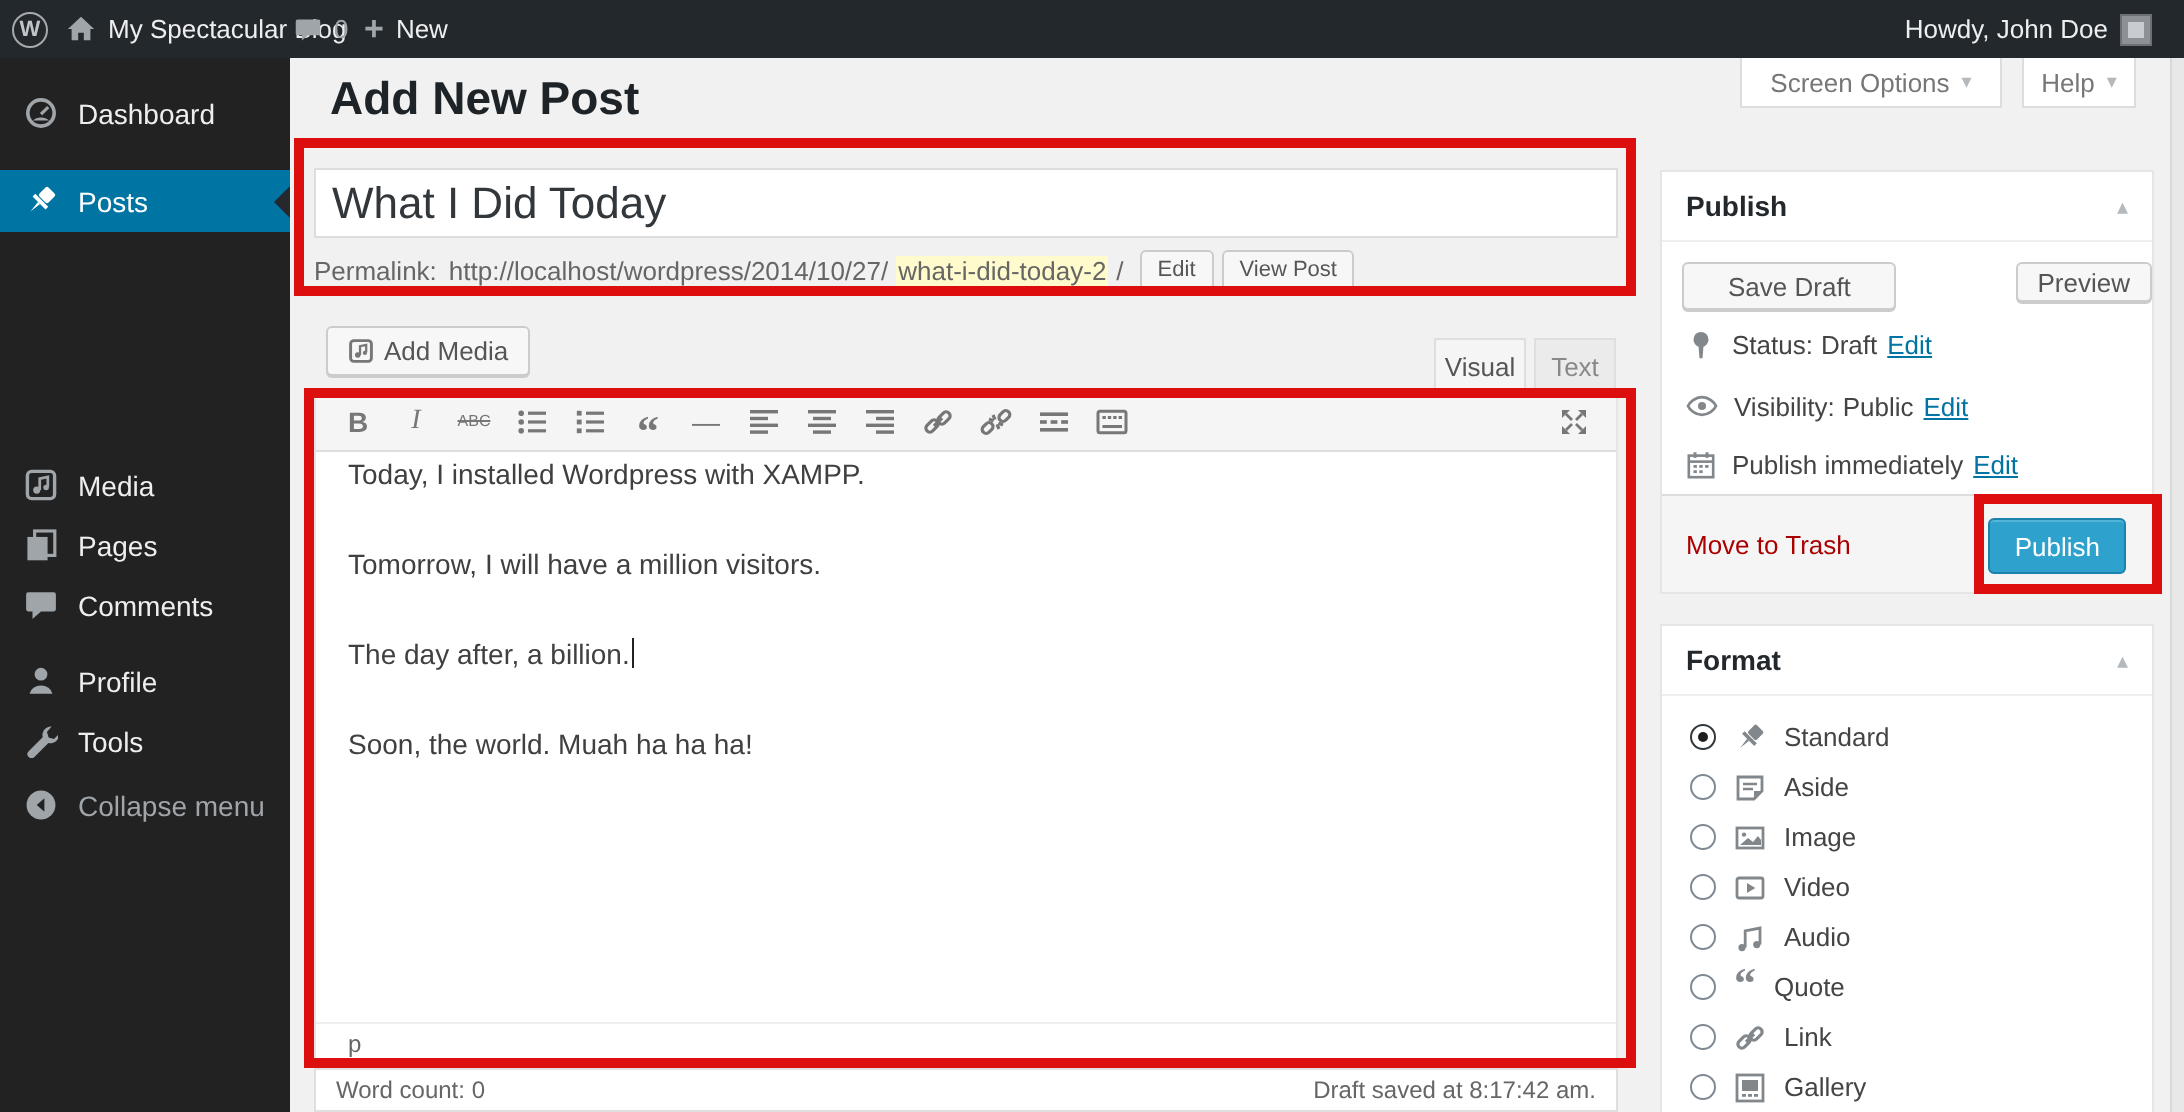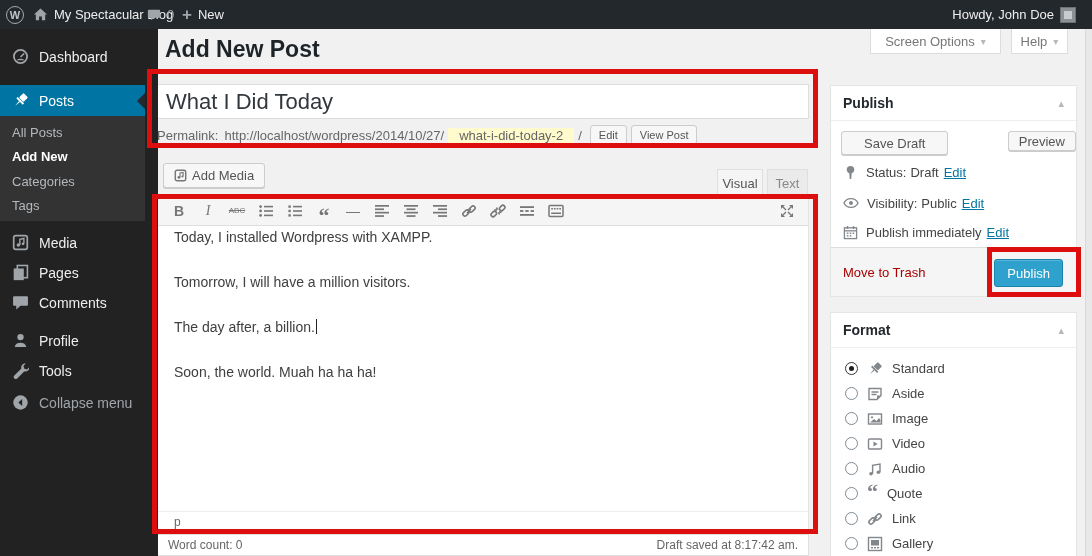--- a/index.html
+++ b/index.html
@@ -9,42 +9,42 @@
   svg{display:block}
   
   .adminbar{left:0;top:0;width:1092px;height:29px;background:#23282d;color:#eee;font-size:13px;z-index:20}
   .ab-item{position:absolute;top:0;height:29px;display:flex;align-items:center;gap:6px;color:#eee;cursor:pointer}
   .ab-icon{color:#a0a5aa}
   .wp-badge{width:18px;height:18px;border:1.5px solid #a7aaad;border-radius:50%;color:#c3c4c7;font-size:11px;font-weight:bold;display:flex;align-items:center;justify-content:center}
   .ab-count{color:#a0a5aa}
   .avatar{width:16px;height:16px;background:#8d9196;border:1px solid #6d7176;position:relative}
   .avatar:after{content:"";position:absolute;left:3px;top:3px;width:8px;height:8px;background:#c8cbcf}
   
-  .sidebar{left:0;top:29px;width:158px;height:527px;background:#222;z-index:10}
+  .sidebar{left:0;top:29px;width:145px;height:527px;background:#222;z-index:10}
   .menu-item{position:absolute;left:0;width:145px;height:31px;display:flex;align-items:center;gap:10px;padding-left:12px;color:#eee;font-size:14px;cursor:pointer}
   .menu-item .mi-icon{color:#a0a5aa;width:17px}
   .menu-item.active{background:#0074a2;color:#fff}
   .menu-item.active .mi-icon{color:#fff}
   .arrow-notch{position:absolute;right:0;top:50%;margin-top:-8px;width:0;height:0;border-top:8px solid transparent;border-bottom:8px solid transparent;border-right:8px solid #25292e}
   .submenu{position:absolute;left:0;top:87px;width:145px;height:105px;background:#333}
   .submenu-item{position:absolute;left:0;width:145px;height:25px;line-height:25px;padding-left:12px;color:#b4b9be;font-size:13px;cursor:pointer}
   .submenu-item.current{color:#fff;font-weight:bold}
   .collapse-item{color:#a0a5aa}
   
   .page-title{left:165px;top:36px;font-size:23px;font-weight:700;color:#1d2327}
   .top-tab{position:absolute;top:29px;height:25px;background:#fff;border:1px solid #ddd;border-top:none;color:#777;font-size:13px;display:flex;align-items:center;justify-content:center;gap:6px;cursor:pointer}
   .tab-caret{color:#b4b9be;font-size:10px}
   
   .btn{display:inline-flex;align-items:center;justify-content:center;gap:5px;background:#f7f7f7;border:1px solid #ccc;border-radius:3px;color:#555;font-size:13px;cursor:pointer;box-shadow:0 1px 0 #ccc;white-space:nowrap}
   .btn-small{font-size:11px;height:20px;padding:0 8px;box-shadow:none}
   .btn-primary{background:#2ea2cc;border:1px solid #1a82ab;color:#fff;box-shadow:inset 0 1px 0 rgba(120,200,230,.5);border-radius:3px}
   
   .title-input{left:157px;top:84px;width:652px;height:35px;border:1px solid #ddd;background:#fff;padding:0 8px;font-size:22px;color:#32373c;font-family:"Liberation Sans","DejaVu Sans",sans-serif;outline:none}
   .permalink-row{left:157px;top:124px;height:22px;display:flex;align-items:center;gap:4px;font-size:13px;color:#666}
-  .slug-highlight{background:#fffbcc;padding:0 11px}
+  .slug-highlight{background:#fffbcc;padding:0 1px}
   
   .editor-box{left:157px;top:195px;width:652px;height:337px;background:#fff;border:1px solid #e5e5e5}
   .mce-toolbar{position:absolute;left:0;top:0;width:100%;height:30px;background:#f5f5f5;border-bottom:1px solid #dedede;display:flex;align-items:center;gap:7px;padding:0 10px;color:#777}
   .tb-btn{width:22px;height:22px;display:flex;align-items:center;justify-content:center;color:#777;cursor:pointer;font-size:14px}
   .tb-bold{font-weight:bold}
   .tb-italic{font-style:italic;font-family:"Liberation Serif",serif}
   .tb-strike{font-size:8px;text-decoration:line-through;letter-spacing:0}
   .tb-quote{font-family:"Liberation Serif",serif;font-size:22px;font-weight:bold;line-height:6px;padding-top:10px}
   .tb-full{position:absolute;right:10px;top:4px}
   .editor-content{position:absolute;left:0;top:18px;width:100%;height:281px;padding:13px 16px;font-size:14px;color:#404040;line-height:21px;cursor:text}
@@ -131,26 +131,20 @@
               <rect x="5" y="1" width="6" height="6" rx="1"></rect>
               <rect x="3.7" y="7.5" width="8.6" height="1.8"></rect>
               <path d="M7.3 9.3h1.4L8 15z"></path>
             </g>
           </svg>
       </span>
       <span>Posts</span>
       <span class="arrow-notch"></span>
     </div>
 
-    <div class="submenu">
-      <div class="submenu-item" style="top:4px">All Posts</div>
-      <div class="submenu-item current" style="top:28px">Add New</div>
-      <div class="submenu-item" style="top:53px">Categories</div>
-      <div class="submenu-item" style="top:77px">Tags</div>
-    </div>
 
     <div class="menu-item" style="top:198px">
       <span class="mi-icon">
         <svg width="17" height="17" viewBox="0 0 16 16">
             <rect x="1.6" y="1.6" width="12.8" height="12.8" rx="2" fill="none" stroke="currentColor" stroke-width="1.6"></rect>
             <circle cx="6" cy="10.4" r="1.7" fill="currentColor"></circle>
             <path d="M7.4 10.4V5l3.8-.8v4.6" stroke="currentColor" stroke-width="1.3" fill="none"></path>
             <circle cx="10.4" cy="9.2" r="1.3" fill="currentColor"></circle>
           </svg>
       </span>

